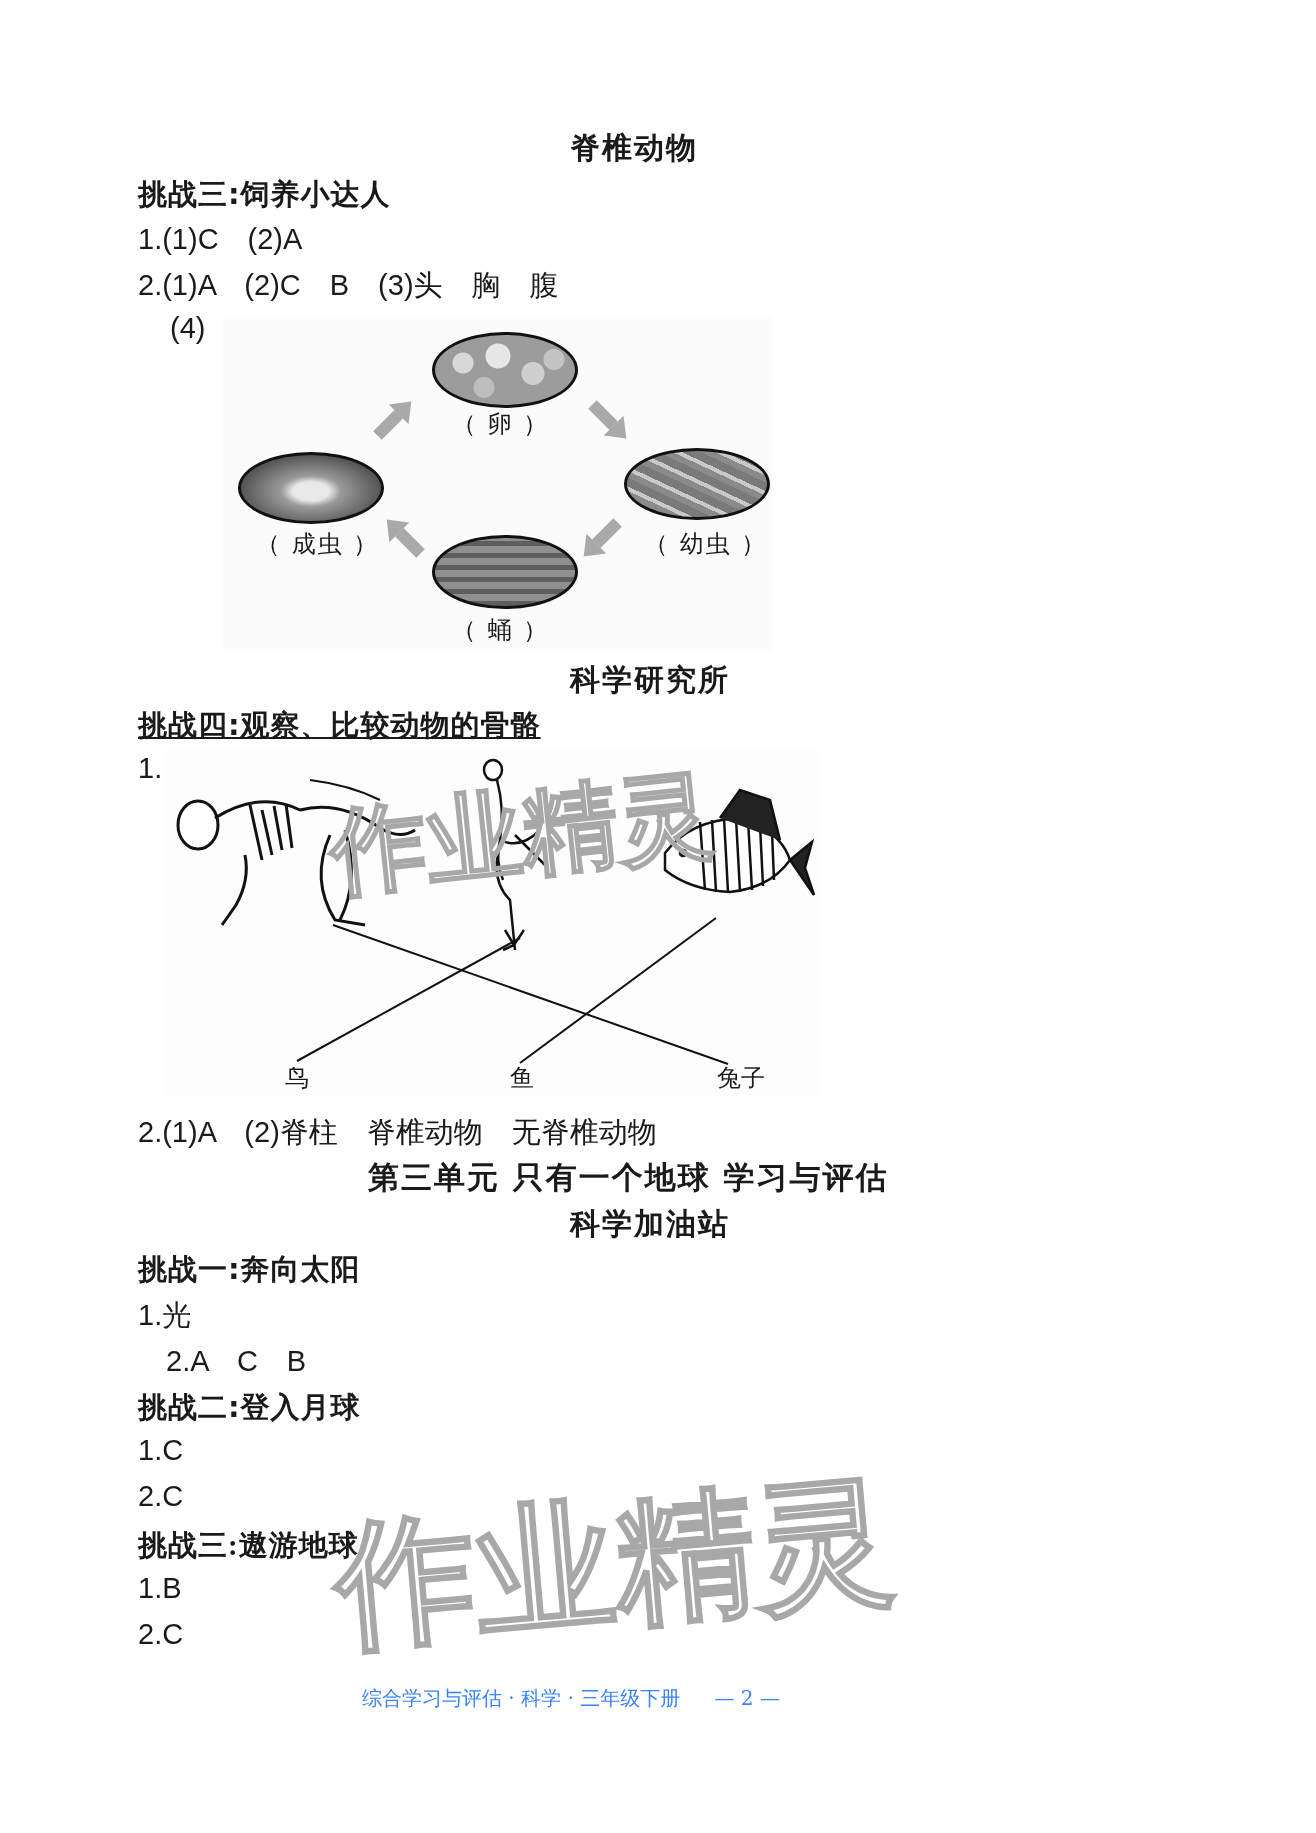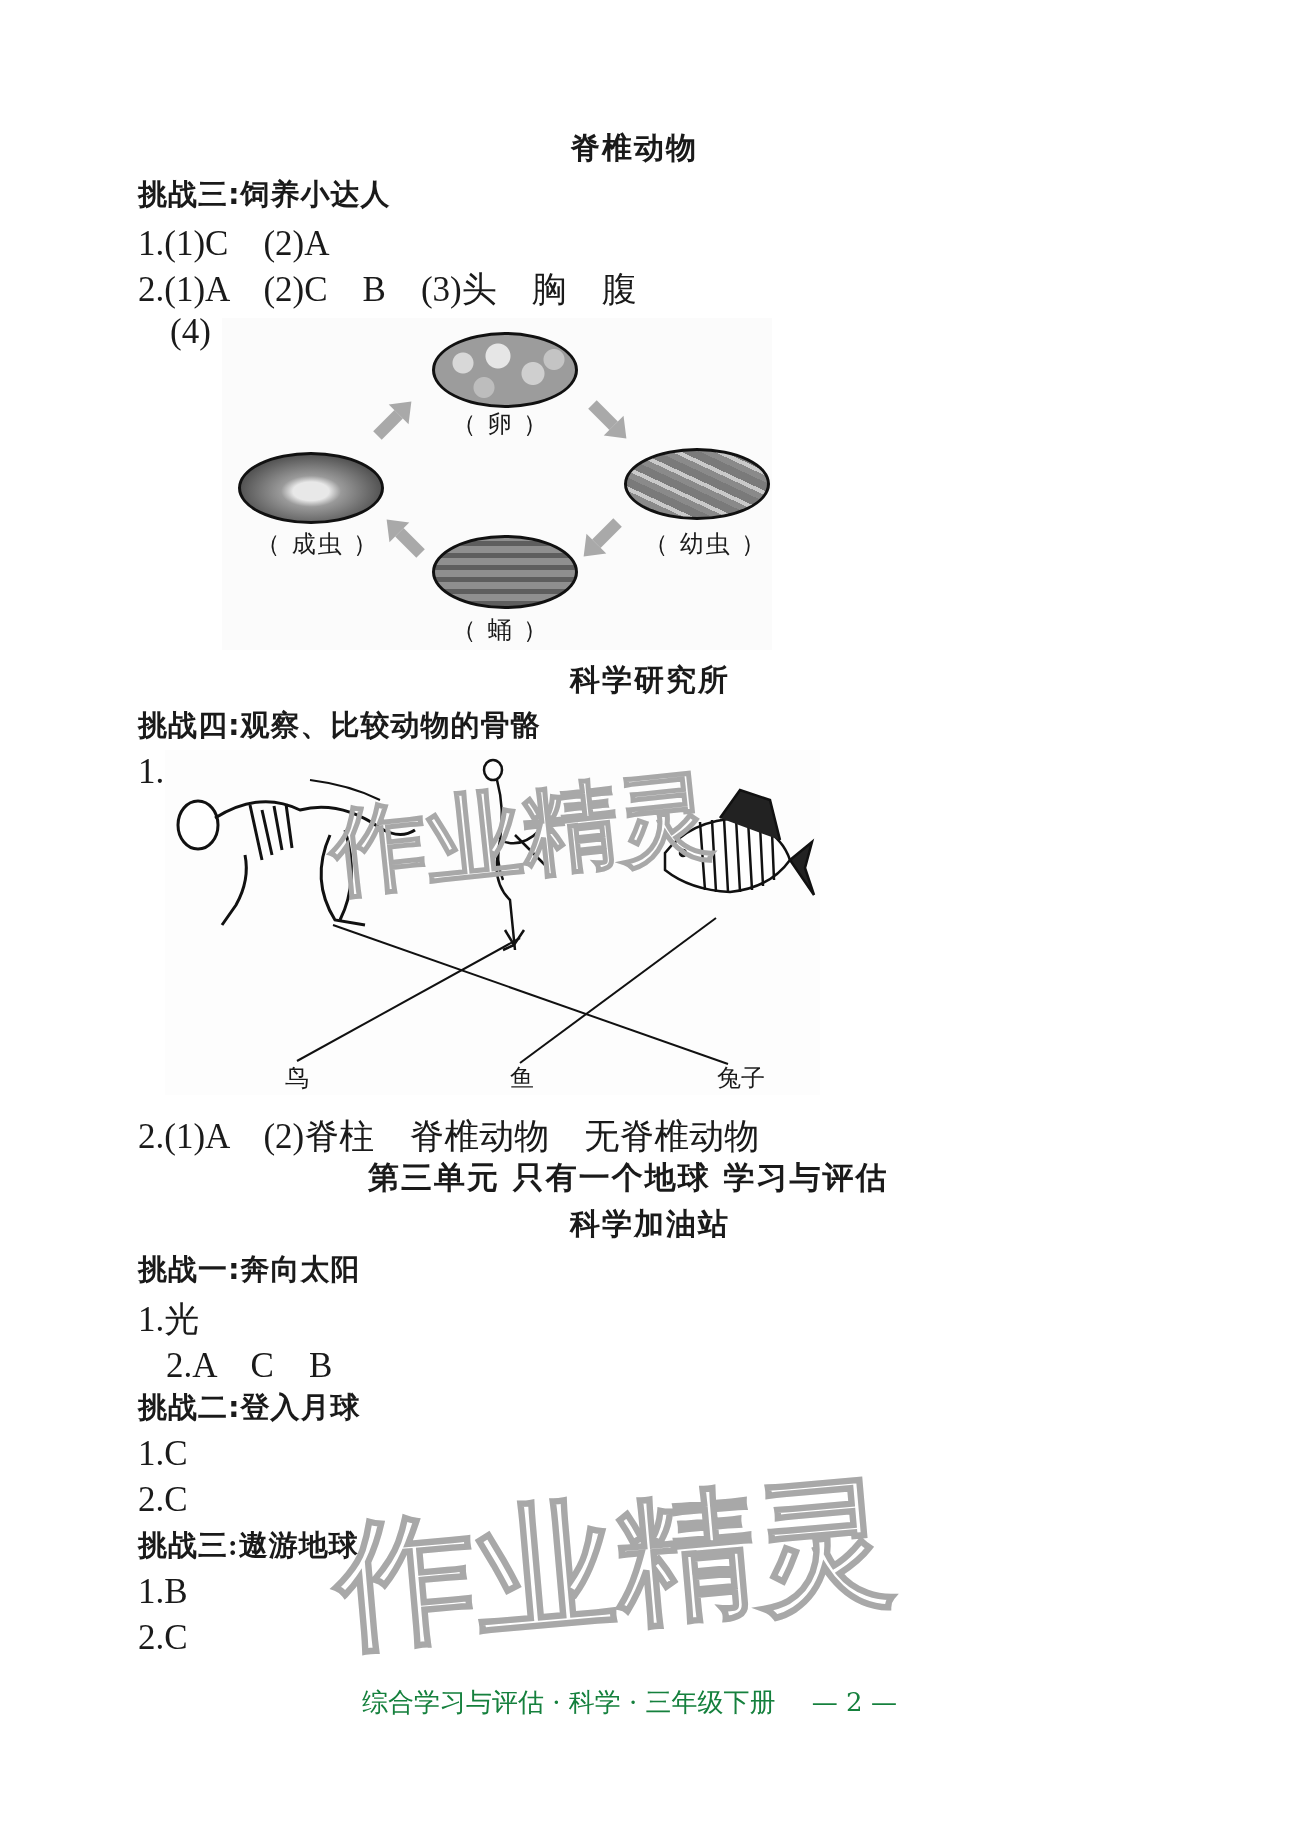--- a/index.html
+++ b/index.html
@@ -3,21 +3,21 @@
 <meta charset="utf-8">
 <style>
   html, body { margin: 0; padding: 0; background: #ffffff; }
   body { width: 1316px; height: 1833px; position: relative; overflow: hidden;
          font-family: "DejaVu Serif", "Liberation Serif", serif; color: #1a1a1a; }
   .abs { position: absolute; }
   .section-title { font-family: "DejaVu Sans", "Liberation Sans", sans-serif; font-weight: bold;
                    font-size: 30px; letter-spacing: 2px; white-space: nowrap; }
   .challenge { font-family: "DejaVu Sans", "Liberation Sans", sans-serif; font-weight: bold;
                font-size: 29px; left: 138px; white-space: nowrap; letter-spacing: 1px; }
-  .answer { font-size: 35px; left: 138px; white-space: nowrap; font-family: Liberation Serif, serif; }
+  .answer { font-size: 29px; left: 138px; white-space: nowrap; font-family: Liberation Sans, sans-serif; }
   .unit-title { font-family: "DejaVu Sans", "Liberation Sans", sans-serif; font-weight: bold;
                 font-size: 31px; letter-spacing: 2px; white-space: nowrap; }
 
   
   .cycle-box { left: 222px; top: 318px; width: 550px; height: 332px; background: #fbfbfb; }
   .oval { position: absolute; border-radius: 50%; border: 3px solid #111; overflow: hidden; }
   .oval-egg { left: 432px; top: 332px; width: 140px; height: 70px;
               background: radial-gradient(circle at 20% 40%, #d8d8d8 0 10px, transparent 11px),
                           radial-gradient(circle at 45% 30%, #e6e6e6 0 12px, transparent 13px),
                           radial-gradient(circle at 70% 55%, #cfcfcf 0 11px, transparent 12px),
@@ -33,21 +33,21 @@
                 background: radial-gradient(ellipse at 50% 55%, #e8e8e8 0 18px, #9a9a9a 30px, #555 70px); }
   .stage-label { position: absolute; font-size: 24px; white-space: nowrap; font-family: "DejaVu Serif", serif; letter-spacing: 2px; }
 
   
   .skel-box { left: 165px; top: 750px; width: 655px; height: 345px; background: #fdfdfd; }
   .match-label { position: absolute; font-size: 24px; font-family: "DejaVu Serif", serif; white-space: nowrap; }
 
   .watermark { position: absolute; font-family: "DejaVu Sans", sans-serif; font-weight: bold;
                color: transparent; -webkit-text-stroke: 2px #a8a8a8; white-space: nowrap; }
 
-  .footer { left: 362px; top: 1685px; font-size: 26px; color: #15803d; white-space: nowrap;
+  .footer { left: 362px; top: 1685px; font-size: 20px; color: #3b82f6; white-space: nowrap;
             font-family: "DejaVu Serif", "Liberation Serif", serif; }
 </style>
 </head>
 <body>
 
 <div class="abs section-title" style="left:570px; top:128px;">脊椎动物</div>
 <div class="abs challenge" style="top:175px;">挑战三:饲养小达人</div>
 <div class="abs answer" style="top:220px;">1.(1)C　(2)A</div>
 <div class="abs answer" style="top:266px;">2.(1)A　(2)C　B　(3)头　胸　腹</div>
 <div class="abs answer" style="left:170px; top:312px;">(4)</div>
@@ -82,21 +82,21 @@
     </g>
 
     <g transform="translate(405,538) rotate(-135)">
       <rect x="-22" y="-6" width="30" height="12"></rect>
         <polygon points="8,-14 26,0 8,14"></polygon>
     </g>
   </g>
 </svg>
 
 <div class="abs section-title" style="left:570px; top:660px;">科学研究所</div>
-<div class="abs challenge" style="top:706px;">挑战四:观察、比较动物的骨骼</div>
+<div class="abs challenge" style="top:706px;text-decoration:underline;">挑战四:观察、比较动物的骨骼</div>
 <div class="abs answer" style="top:752px;">1.</div>
 
 <div class="abs skel-box"></div>
 
 <svg class="abs" style="left:0; top:0;" width="1316" height="1833">
 
   <g stroke="#111" fill="none" stroke-width="3">
     <ellipse cx="198" cy="825" rx="20" ry="24" fill="#fff"></ellipse>
     <path d="M215 818 Q260 790 300 810 Q340 800 380 828 Q400 840 415 830"></path>
     <path d="M250 805 L262 860 M262 810 L272 855 M274 806 L282 850 M286 804 L292 848"></path>

